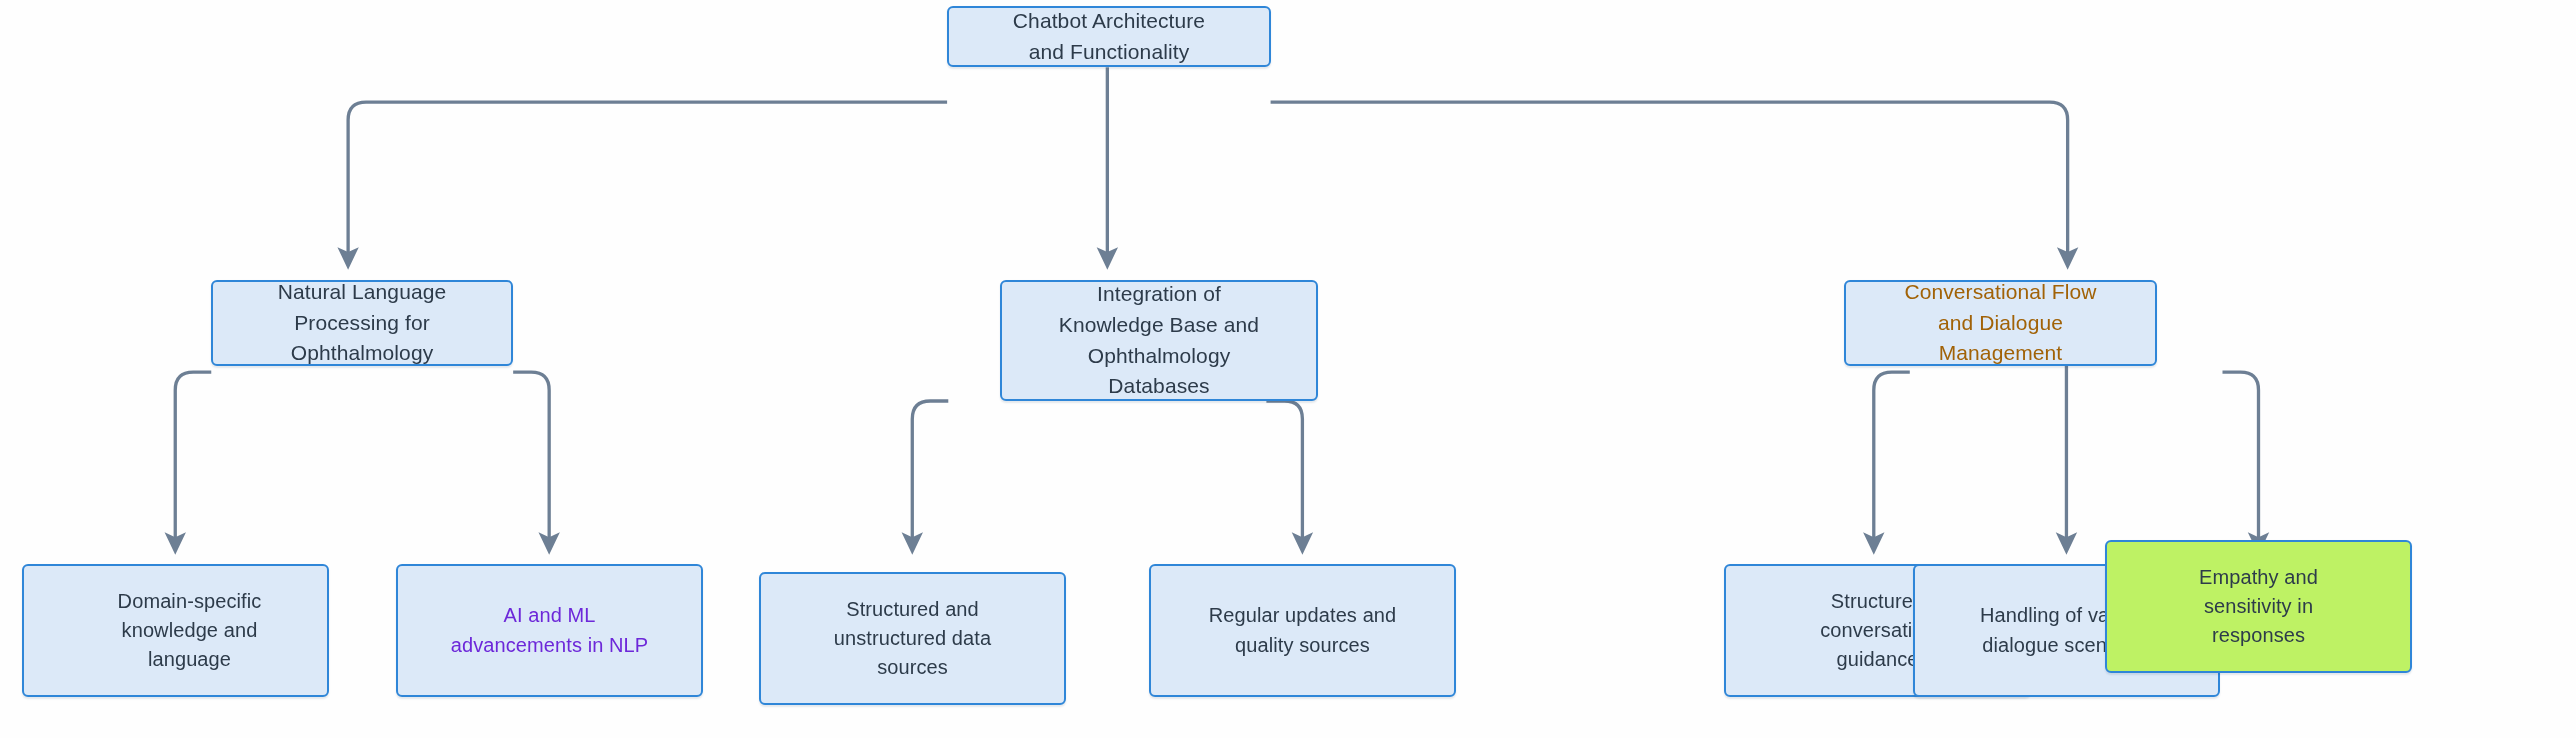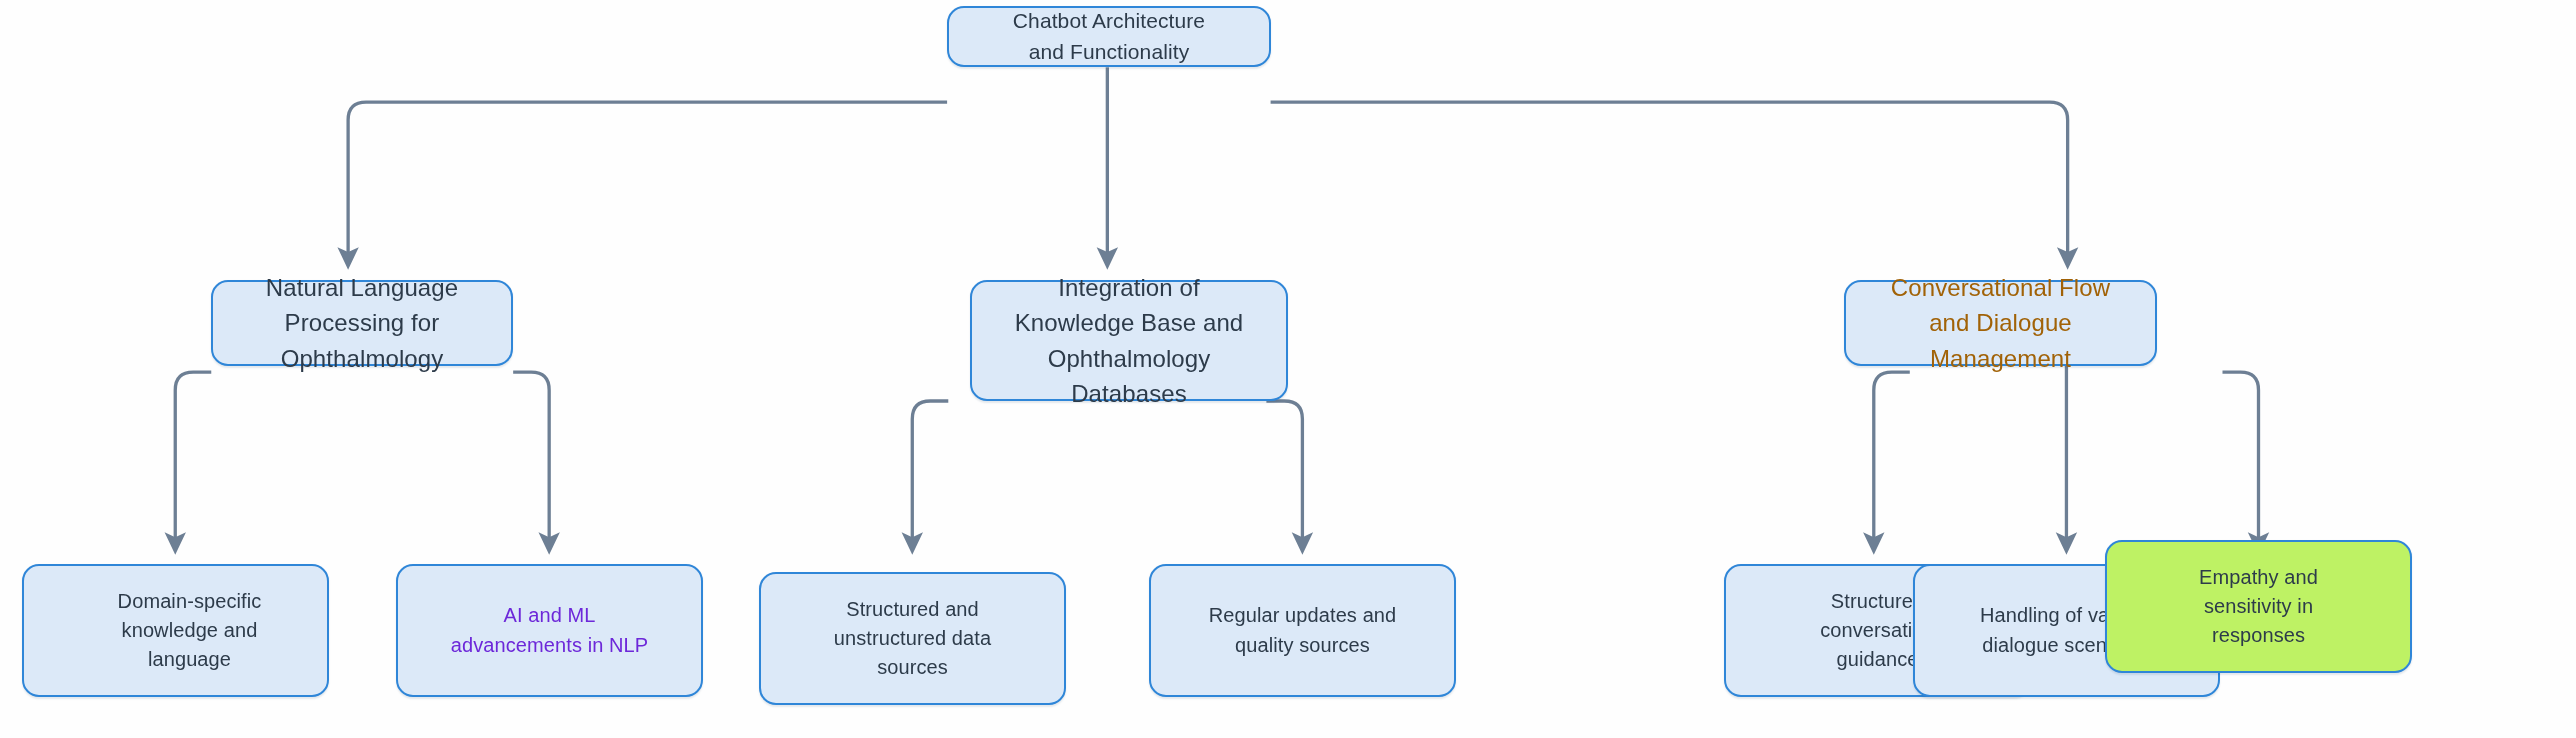--- a/index.html
+++ b/index.html
@@ -8,34 +8,34 @@
     font-family:"Liberation Sans","DejaVu Sans",sans-serif;
     background:#fefefe;
   }
   #diagram-root{position:relative;width:2576px;height:739px;background:#fefefe;}
   svg#flow-edges{position:absolute;left:0;top:0;width:2576px;height:739px;}
   .node{
     position:absolute;
     box-sizing:border-box;
     background:#dce9f8;
     border:2.4px solid #2f86d8;
-    border-radius:17px;
+    border-radius:6px;
     display:flex;
     align-items:center;
     justify-content:center;
     text-align:center;
     color:#2d3b4a;
     line-height:1.46;
     letter-spacing:0.1px;
     padding:3.6px 7.2px;
     box-shadow:0 1.2px 1.8px rgba(40,70,110,.12);
   }
   .node .label{display:block;width:100%;white-space:pre-line;}
   .node-root{font-size:21px;}
-  .node-l2{font-size:24px;}
+  .node-l2{font-size:21px;}
   .node-l3{font-size:20px;}
 </style>
 </head>
 <body style="background: rgb(254, 254, 254);">
 
 <div id="diagram-root" style="background: rgb(254, 254, 254);">
 
   <svg id="flow-edges" viewBox="0 0 4292 1231">
     <defs>
       <marker id="arrow" viewBox="0 0 12 12" refX="8.6" refY="6" markerWidth="7.2" markerHeight="7.2" orient="auto-start-reverse">
@@ -68,21 +68,21 @@
     <span class="label">Chatbot Architecture
 and Functionality</span>
   </div>
 
   <div class="node node-l2" style="left: 211px; top: 280px; width: 302px; height: 86px; background: rgb(220, 233, 248); border-color: rgb(47, 134, 216); color: rgb(45, 59, 74);">
     <span class="label">Natural Language
 Processing for
 Ophthalmology</span>
   </div>
 
-  <div class="node node-l2" style="left: 970px; top: 280px; width: 318px; height: 121px; background: rgb(220, 233, 248); border-color: rgb(47, 134, 216); color: rgb(45, 59, 74);">
+  <div class="node node-l2" style="left: 1000px; top: 280px; width: 318px; height: 121px; background: rgb(220, 233, 248); border-color: rgb(47, 134, 216); color: rgb(45, 59, 74);">
     <span class="label">Integration of
 Knowledge Base and
 Ophthalmology
 Databases</span>
   </div>
 
   <div class="node node-l2" style="left: 1844px; top: 280px; width: 313px; height: 86px; background: rgb(220, 233, 248); border-color: rgb(47, 134, 216); color: #a16207;">
     <span class="label">Conversational Flow
 and Dialogue
 Management</span>

